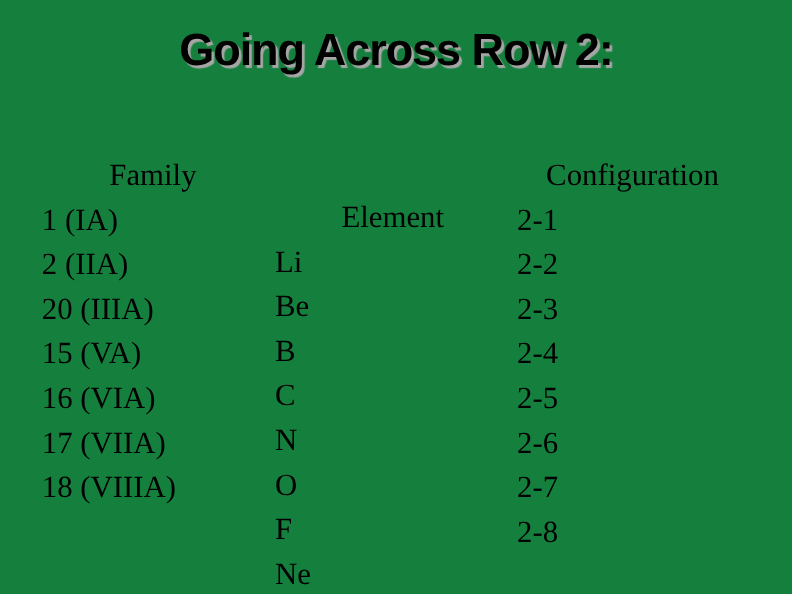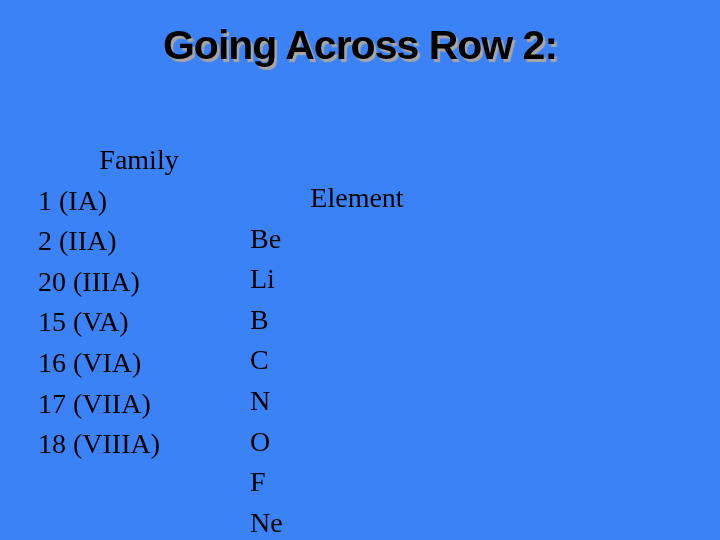--- a/index.html
+++ b/index.html
@@ -7,21 +7,21 @@
     padding: 0;
     width: 720px;
     height: 540px;
     background: #ffffff;
     overflow: hidden;
   }
   .slide {
     position: relative;
     width: 720px;
     height: 540px;
-    background: #3b82f6;
+    background: #15803d;
     font-family: "Liberation Serif", serif;
   }
   .title {
     position: absolute;
     top: 22px;
     left: 0;
     width: 720px;
     text-align: center;
     font-family: "Liberation Sans", sans-serif;
     font-weight: bold;
@@ -58,24 +58,35 @@
     <div class="cell">2 (IIA)</div>
     <div class="cell">20 (IIIA)</div>
     <div class="cell">15 (VA)</div>
     <div class="cell">16 (VIA)</div>
     <div class="cell">17 (VIIA)</div>
     <div class="cell">18 (VIIIA)</div>
   </div>
 
   <div class="col col-element">
     <div class="col-header">Element</div>
+    <div class="cell">Li</div>
     <div class="cell">Be</div>
-    <div class="cell">Li</div>
     <div class="cell">B</div>
     <div class="cell">C</div>
     <div class="cell">N</div>
     <div class="cell">O</div>
     <div class="cell">F</div>
     <div class="cell">Ne</div>
   </div>
 
+  <div class="col col-config">
+    <div class="col-header">Configuration</div>
+    <div class="cell">2-1</div>
+    <div class="cell">2-2</div>
+    <div class="cell">2-3</div>
+    <div class="cell">2-4</div>
+    <div class="cell">2-5</div>
+    <div class="cell">2-6</div>
+    <div class="cell">2-7</div>
+    <div class="cell">2-8</div>
+  </div>
 
 </div>
 
 </body></html>

